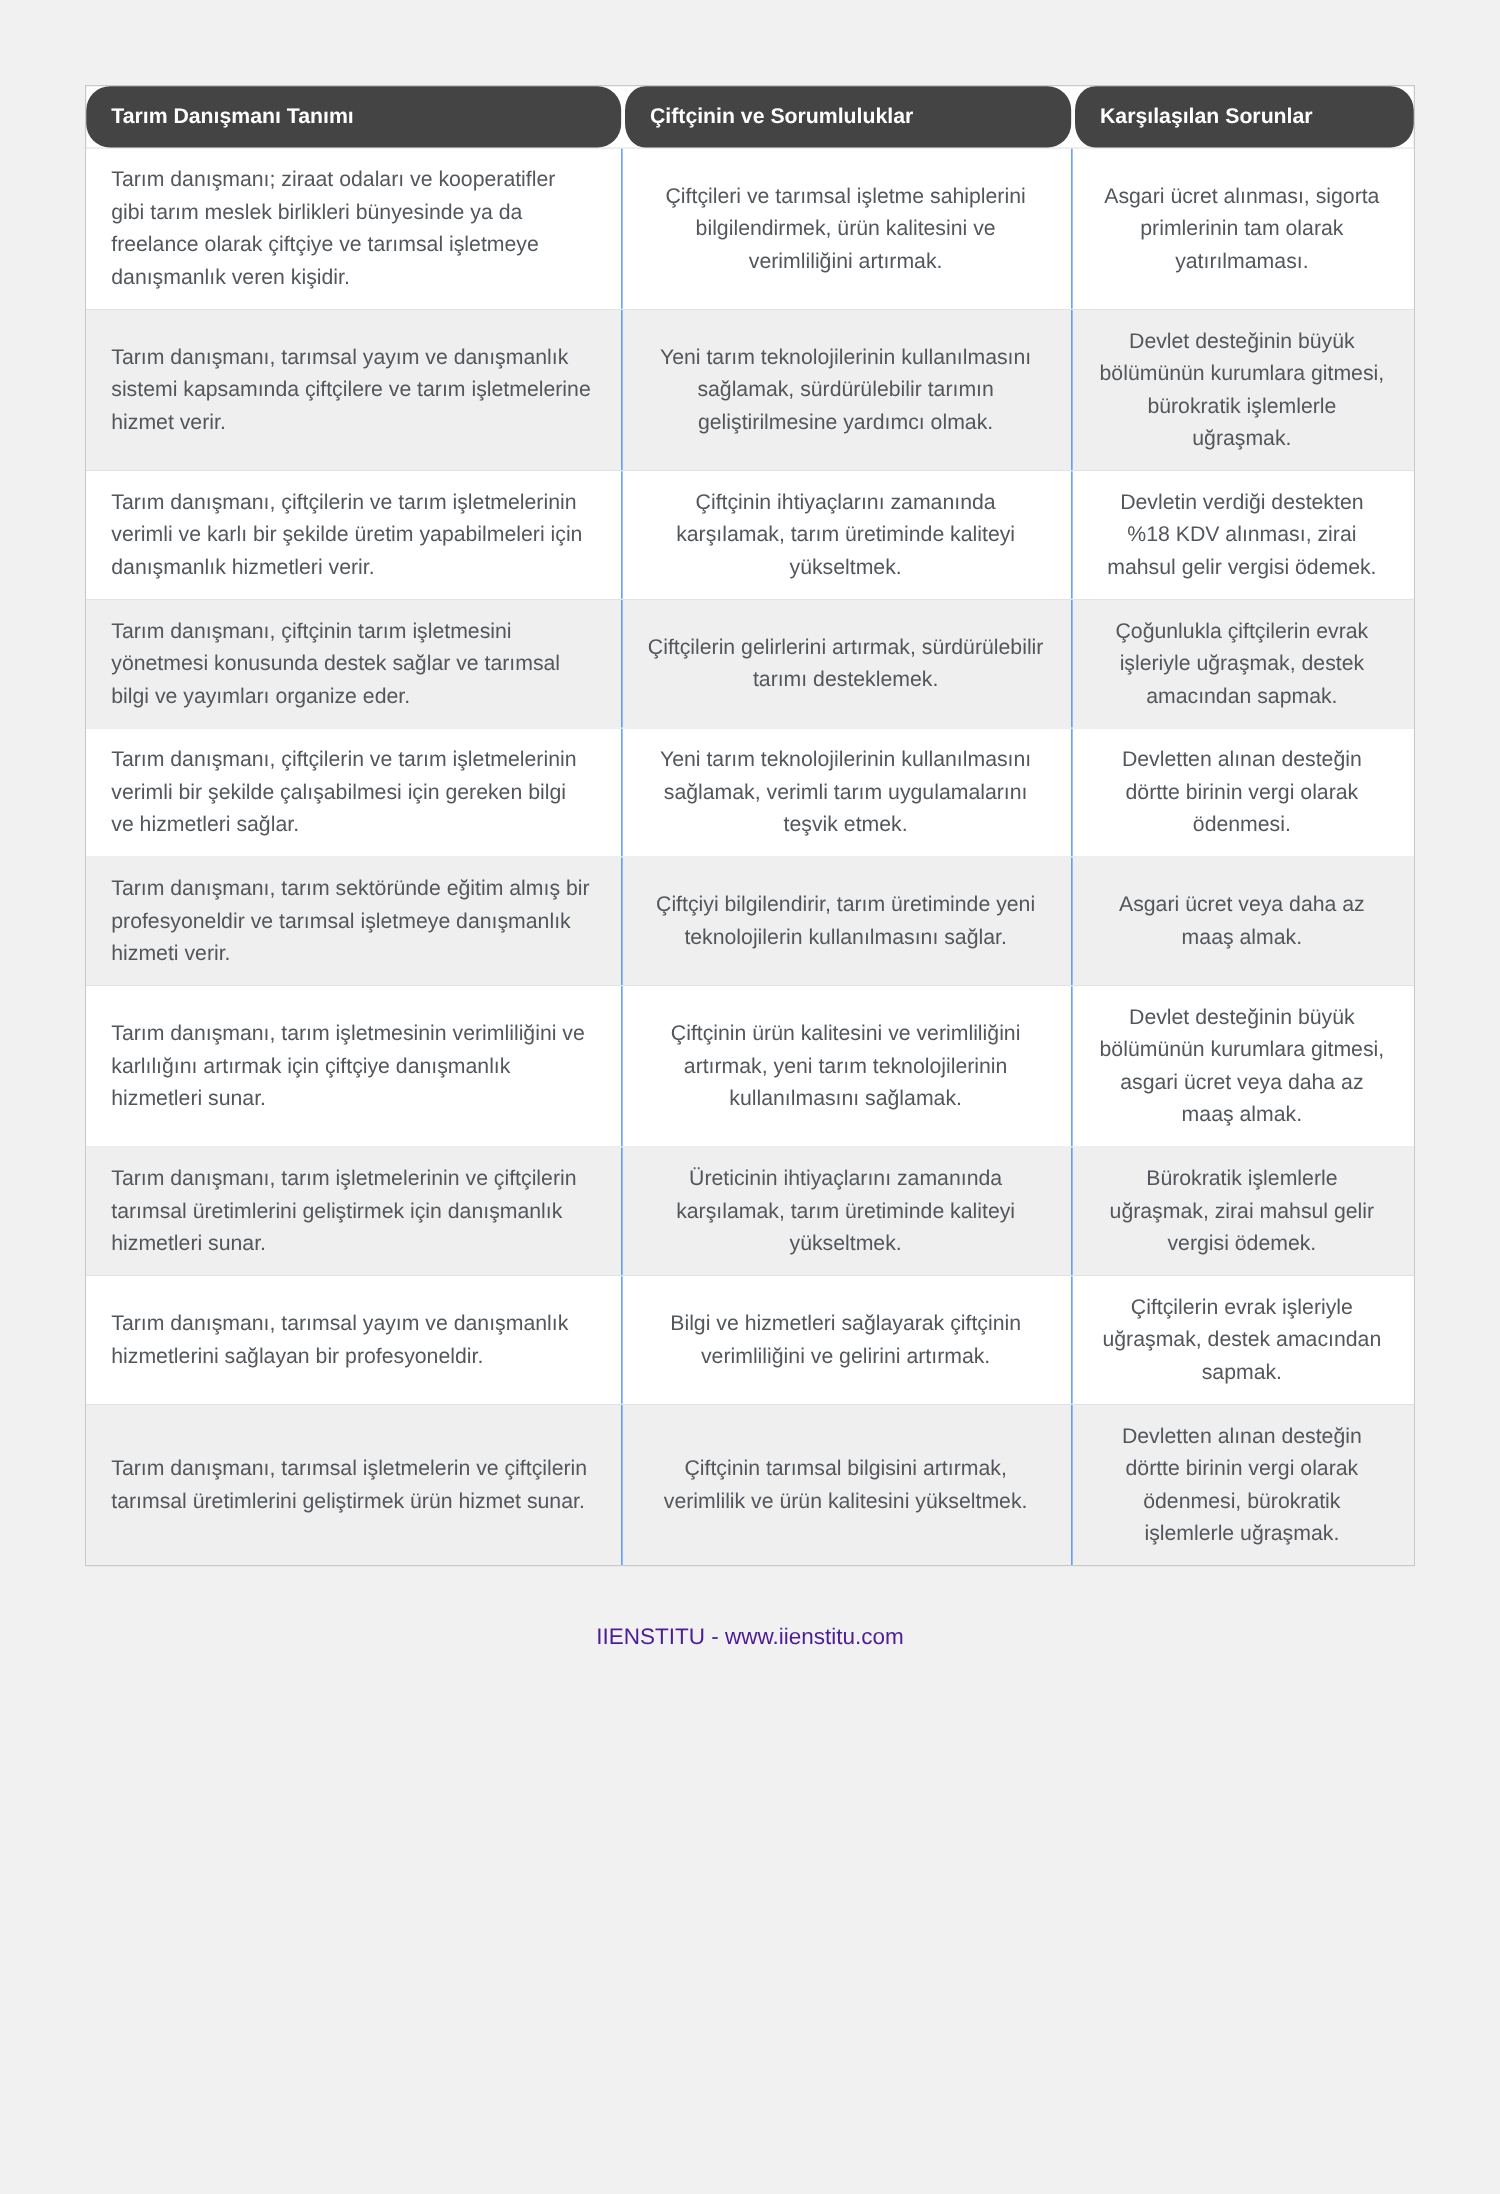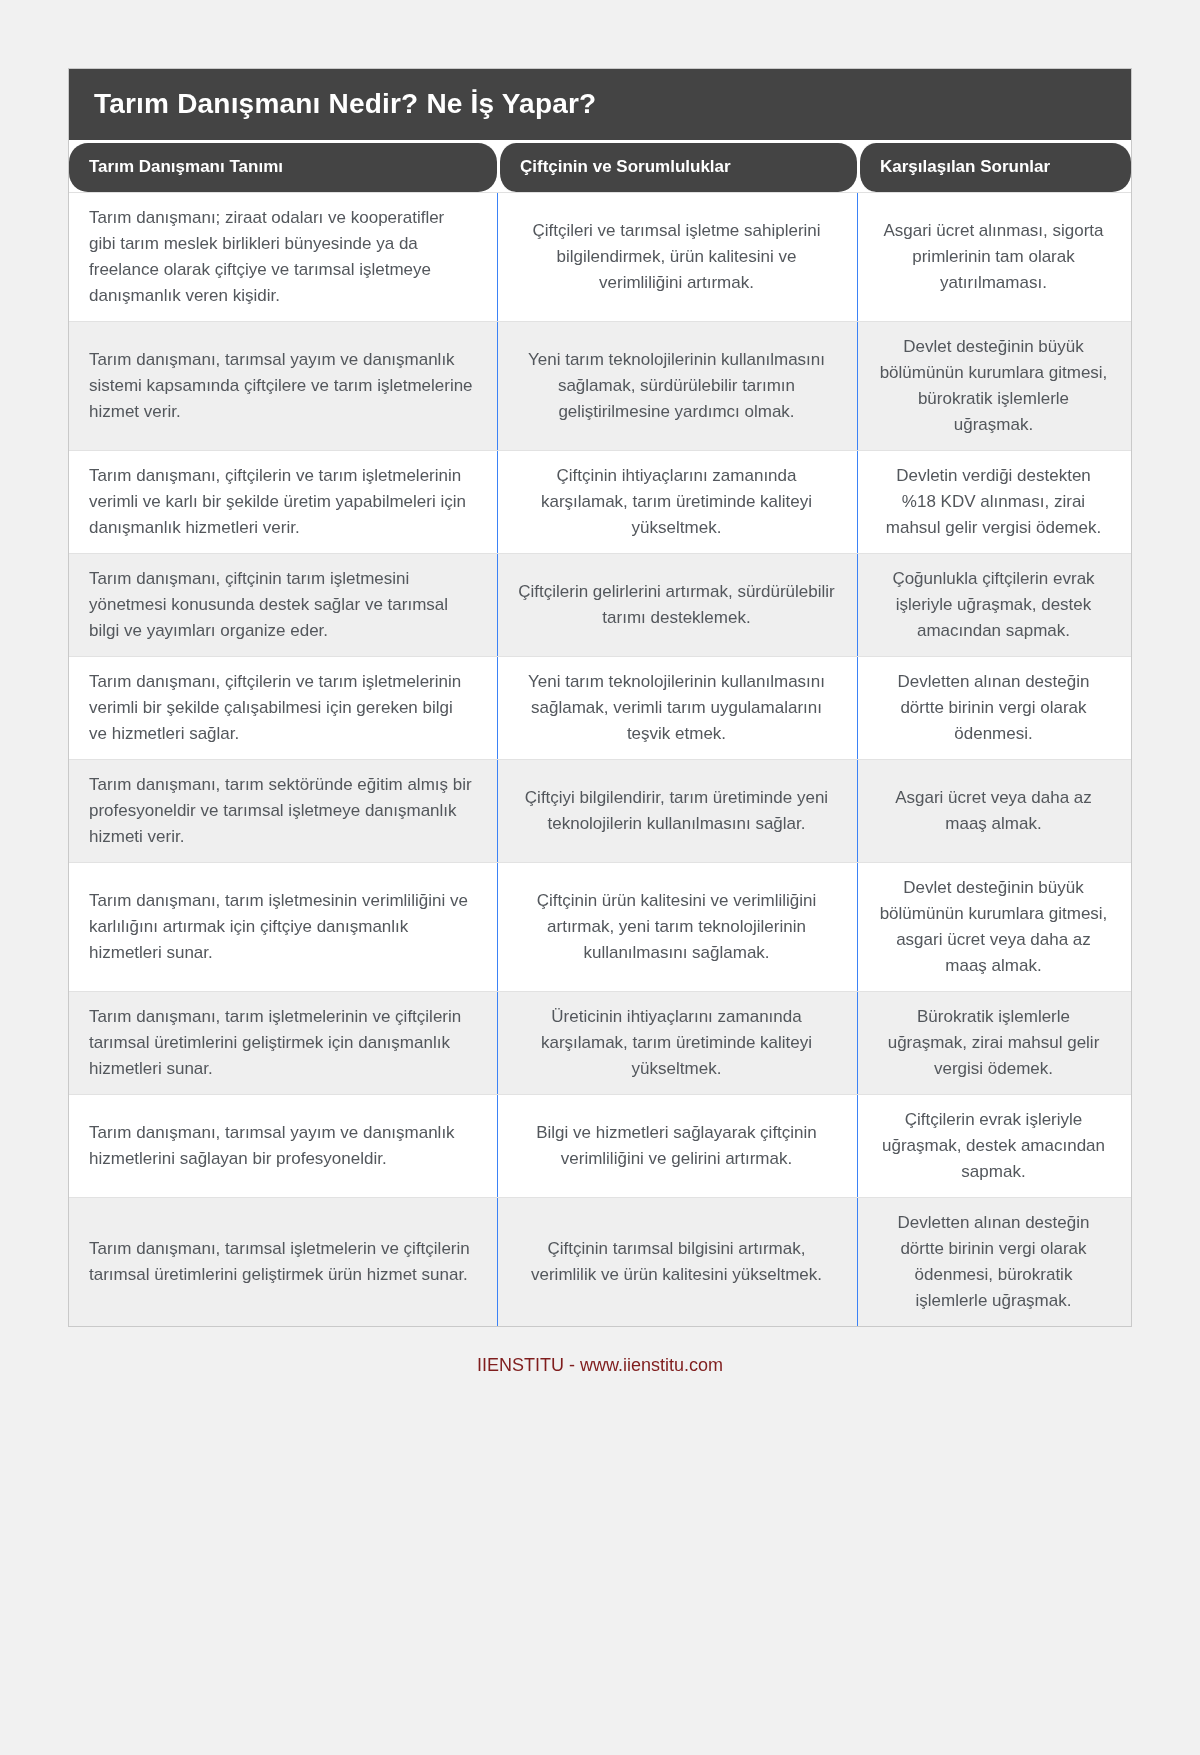--- a/index.html
+++ b/index.html
@@ -55,31 +55,30 @@
     justify-content: center;
     padding: 12px 22px 12px 20px;
     font-size: 17px;
     line-height: 26px;
     color: #53575c;
     background: #ffffff;
   }
   .t-cell + .t-cell { border-left: 1px solid #3b82f6; text-align: center; }
   .footer {
     text-align: center;
-    color: #7f1d1d;
+    color: #4c1d95;
     font-size: 18px;
-    margin-top: 28px;
+    margin-top: 46px;
     padding-bottom: 40px;
   }
 </style>
 </head>
 <body>
 
 <div class="card">
-  <div class="title-bar">Tarım Danışmanı Nedir? Ne İş Yapar?</div>
 
   <div class="header-row">
     <div class="header-cell col-1">Tarım Danışmanı Tanımı</div>
     <div class="header-cell col-2">Çiftçinin ve Sorumluluklar</div>
     <div class="header-cell col-3">Karşılaşılan Sorunlar</div>
   </div>
 
   <div id="table-body">
   <div class="t-row">
     <div class="t-cell col-1">

